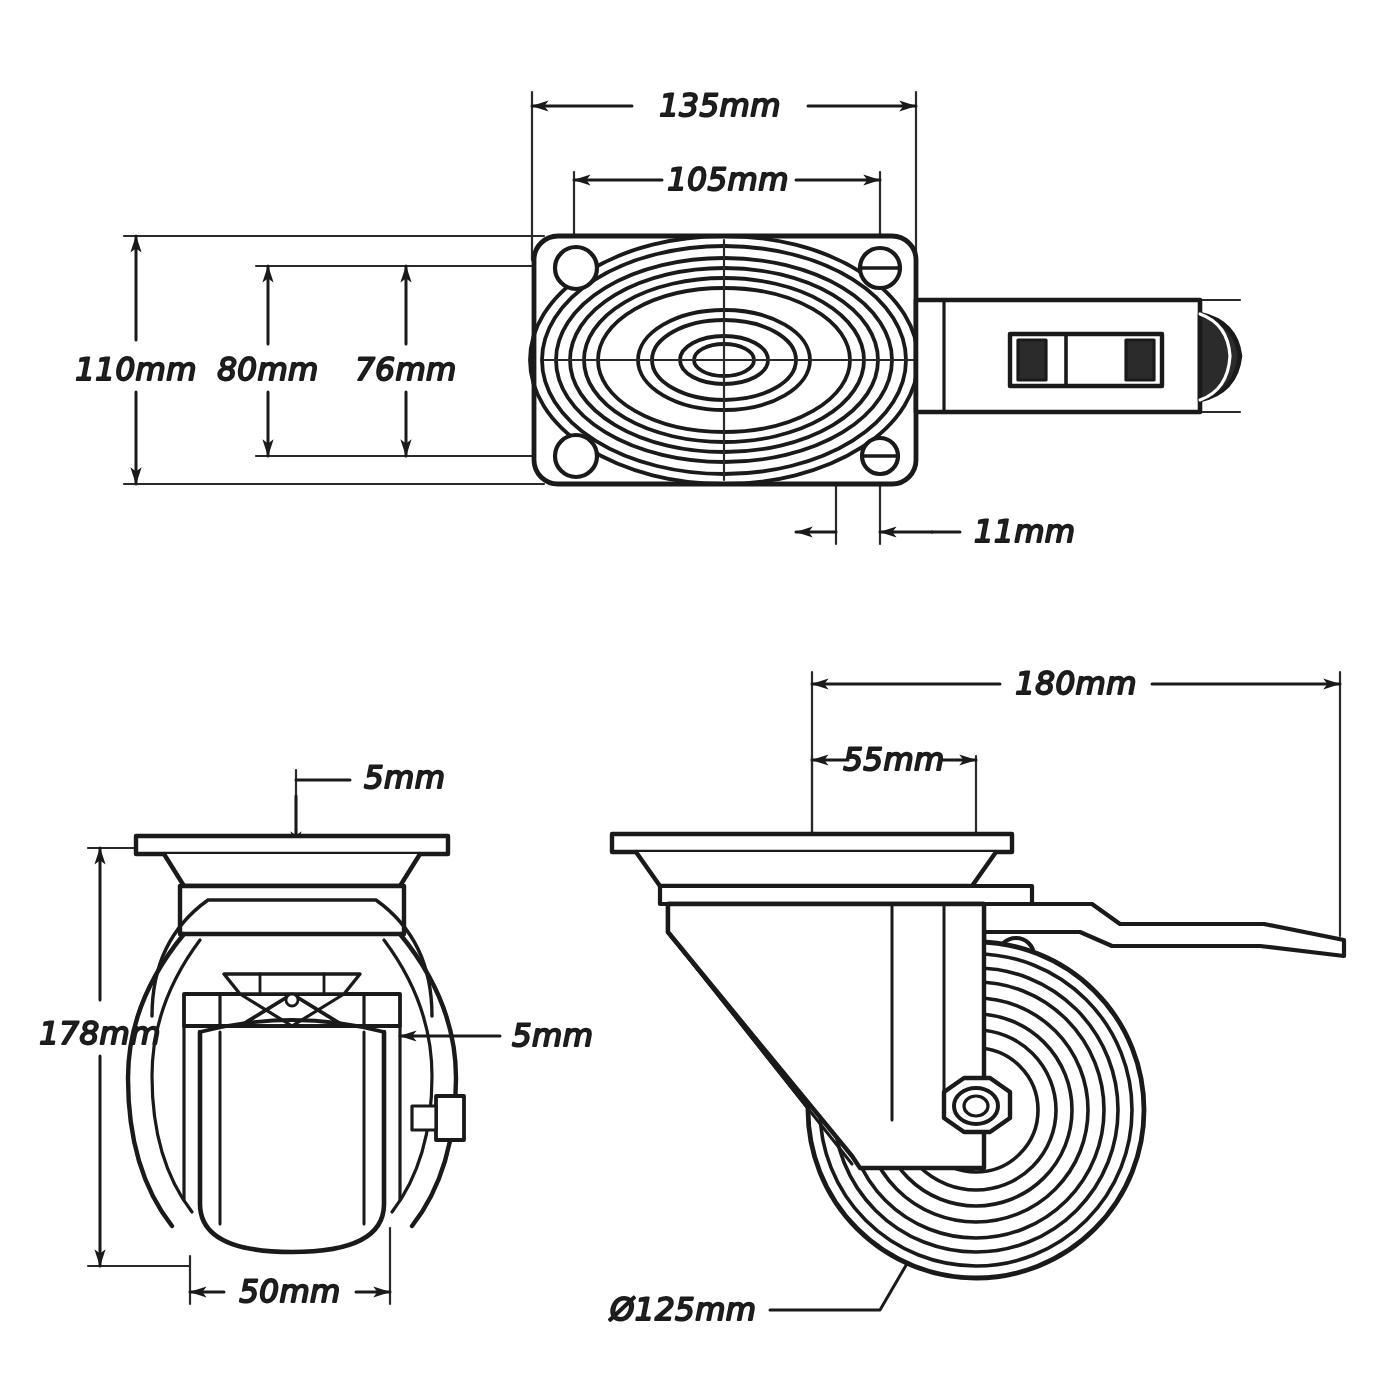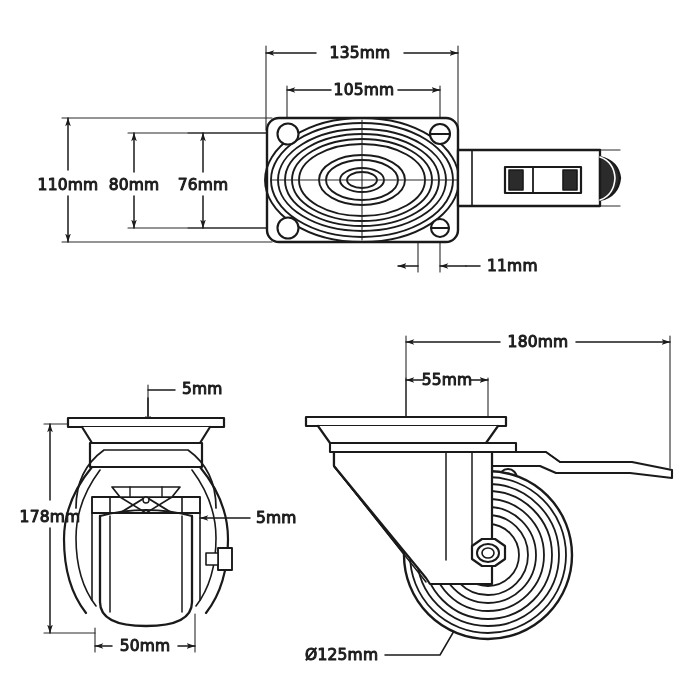--- a/index.html
+++ b/index.html
@@ -1,19 +1,19 @@
 <!DOCTYPE html>
 <html><head>
 <meta charset="utf-8">
 <title>Caster Technical Drawing</title>
 <style>
   html,body{margin:0;padding:0;background:#ffffff;}
   body{width:700px;height:700px;overflow:hidden;
        font-family:"DejaVu Sans","Liberation Sans",sans-serif;}
-  #sheet{position:relative;width:700px;height:700px;background:#fff;}
+  #sheet{position:relative;width:700px;height:700px;background:#fff;font-style:italic;}
   #sheet svg{display:block;width:700px;height:700px;}
   .dimtext{font-family:"DejaVu Sans","Liberation Sans",sans-serif;
            font-size:15.5px;fill:#262626;letter-spacing:.2px;}
 </style>
 </head>
 <body>
 
 <div id="sheet">
 <svg viewBox="0 0 700 700" xmlns="http://www.w3.org/2000/svg">
   <defs>

